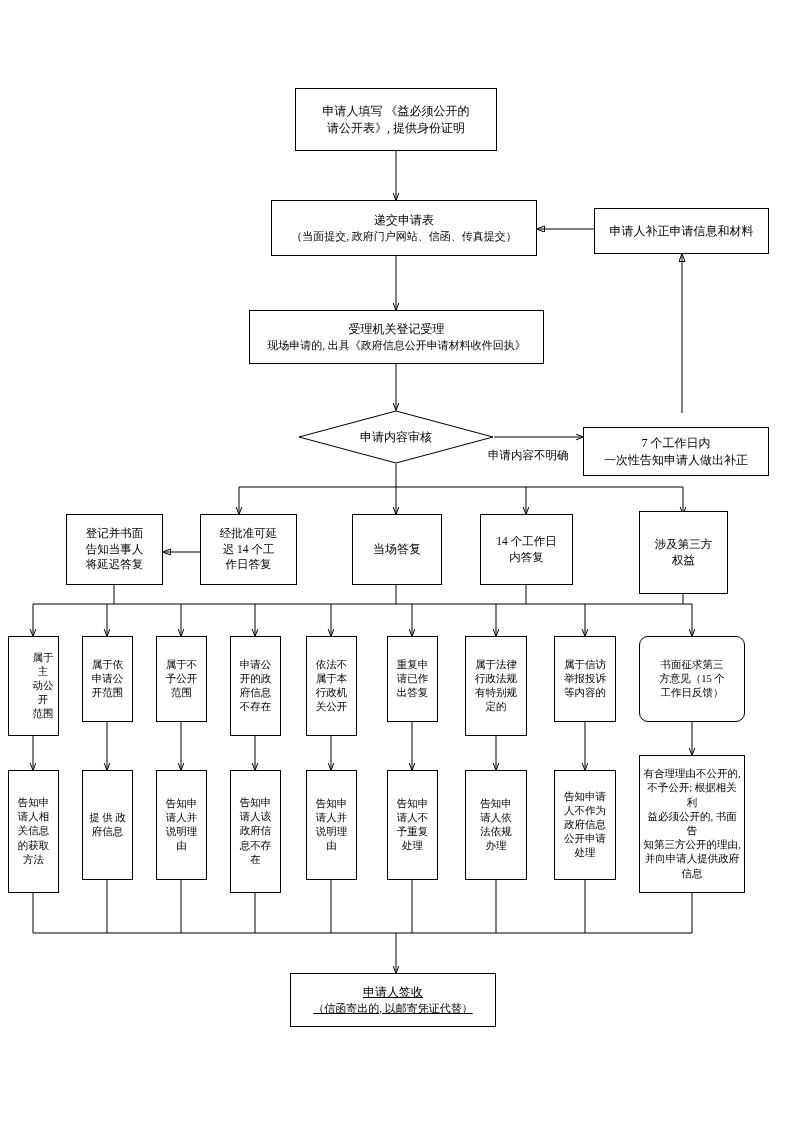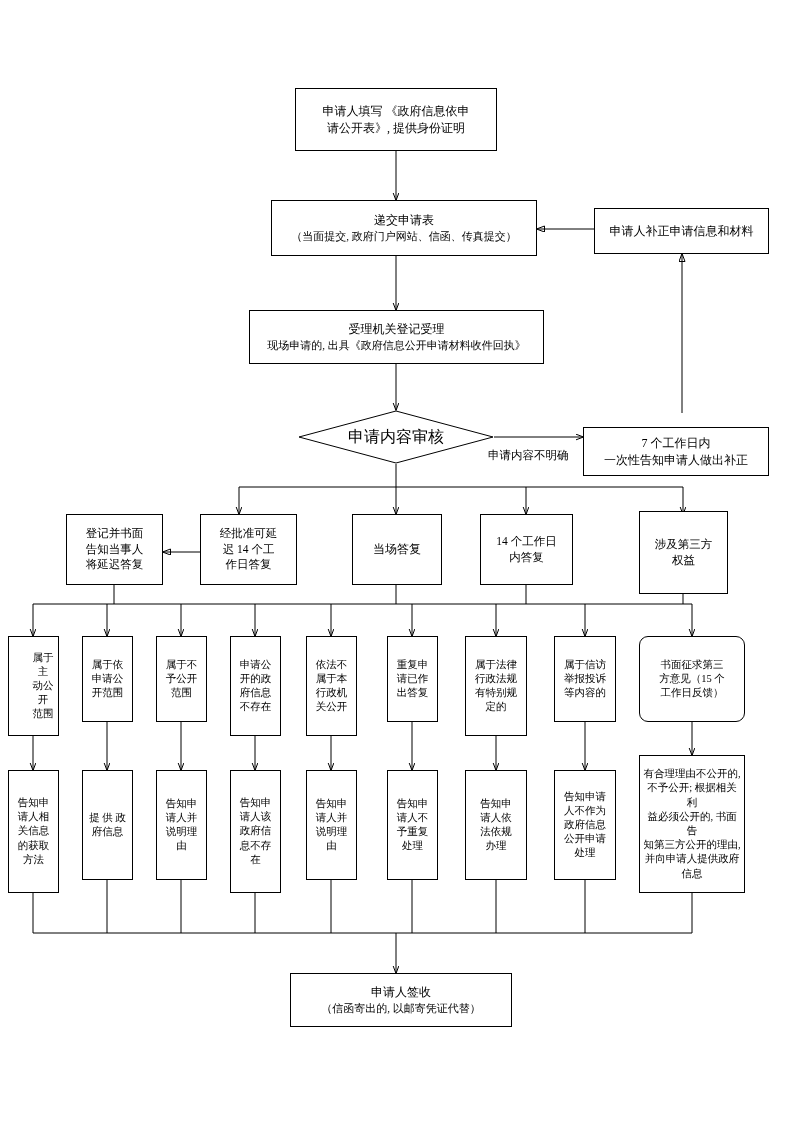--- a/index.html
+++ b/index.html
@@ -46,21 +46,21 @@
     z-index: 2;
   }
   .diamond svg { display: block; }
   .diamond .dlabel {
     position: absolute;
     left: 0; top: 0;
     width: 100%; height: 100%;
     display: flex;
     align-items: center;
     justify-content: center;
-    font-size: 16px;
+    font-size: 12px;
   }
   .cap {
     position: absolute;
     font-size: 11.5px;
     z-index: 3;
     background: transparent;
   }
   svg#wires {
     position: absolute;
     left: 0; top: 0;
@@ -146,21 +146,21 @@
     <line x1="496" y1="880" x2="496" y2="933"></line>
     <line x1="585" y1="880" x2="585" y2="933"></line>
     <line x1="692" y1="893" x2="692" y2="933"></line>
 
     <line x1="33" y1="933" x2="692" y2="933"></line>
 
     <line x1="396" y1="933" x2="396" y2="973" marker-end="url(#arrow)"></line>
   </svg>
 
   <div class="node f12" style="left:295px; top:88px; width:202px; height:63px;">
-    <span class="ln">申请人填写 《政府信息依申</span>
+    <span class="ln">申请人填写 《益必须公开的</span>
     <span class="ln">请公开表》, 提供身份证明</span>
   </div>
 
   <div class="node f12" style="left:271px; top:200px; width:266px; height:56px;">
     <span class="ln">递交申请表</span>
     <span class="ln" style="font-size:11px;">（当面提交, 政府门户网站、信函、传真提交）</span>
   </div>
 
   <div class="node f12" style="left:594px; top:208px; width:175px; height:46px;">
     <span class="ln">申请人补正申请信息和材料</span>
@@ -327,18 +327,18 @@
 
   <div class="node f105" style="left:639px; top:755px; width:106px; height:138px; padding:0 3px;">
     <span class="ln">有合理理由不公开的,</span>
     <span class="ln">不予公开; 根据相关利</span>
     <span class="ln">益必须公开的, 书面告</span>
     <span class="ln">知第三方公开的理由,</span>
     <span class="ln">并向申请人提供政府</span>
     <span class="ln">信息</span>
   </div>
 
-  <div class="node f12" style="left:290px; top:973px; width:222px; height:54px;">
+  <div class="node f12" style="left:290px; top:973px; width:206px; height:54px;text-decoration:underline;">
     <span class="ln">申请人签收</span>
     <span class="ln" style="font-size:11px;">（信函寄出的, 以邮寄凭证代替）</span>
   </div>
 
 </div>
 
 </body></html>

